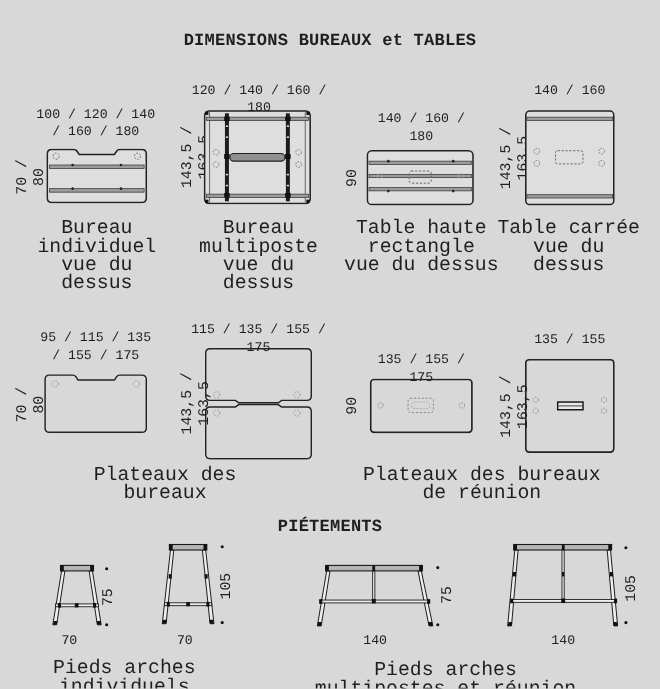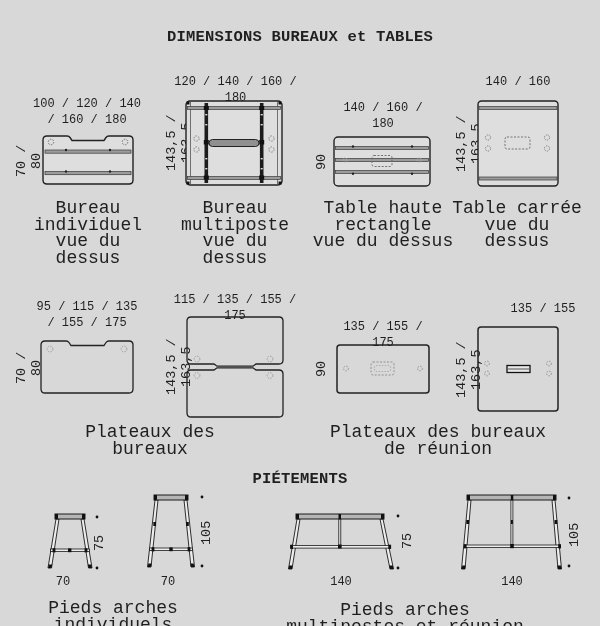--- a/index.html
+++ b/index.html
@@ -149,21 +149,21 @@
   <div class="vl" style="left:314px;top:332px;height:50px">90</div>
   <svg style="left:336px;top:332px" width="94" height="50" viewBox="0 0 94 50">
     <rect x="1" y="1" width="92" height="48" rx="3" fill="none" stroke="#222" stroke-width="1.5"></rect>
     <rect x="35" y="18" width="23" height="13" rx="2" fill="none" stroke="#8a8a8a" stroke-width="0.9" stroke-dasharray="2 1.5"></rect>
     <rect x="38.5" y="21.5" width="16" height="6" rx="1.5" fill="none" stroke="#a5a5a5" stroke-width="0.8" stroke-dasharray="1.6 1.3"></rect>
     <circle cx="10" cy="24.5" r="2.4" fill="none" stroke="#8a8a8a" stroke-width="0.9" stroke-dasharray="1.4 1.2"></circle>
     <circle cx="84" cy="24.5" r="2.4" fill="none" stroke="#8a8a8a" stroke-width="0.9" stroke-dasharray="1.4 1.2"></circle>
   </svg>
   <div class="cap" style="left:328px;top:412px;width:220px">Plateaux des bureaux de réunion</div>
 
-  <div class="hl" style="left:503px;top:289px;width:80px">135 / 155</div>
+  <div class="hl" style="left:478px;top:289px;width:80px">135 / 155</div>
   <div class="vl" style="left:454px;top:314px;height:87px">143,5 / 163,5</div>
   <svg style="left:477px;top:314px" width="82" height="86" viewBox="0 0 82 86">
     <rect x="1" y="1" width="80" height="84" rx="3" fill="none" stroke="#222" stroke-width="1.5"></rect>
     <rect x="30" y="39.5" width="23" height="7" fill="#e8e8e8" stroke="#111" stroke-width="1.3"></rect>
     <line x1="31" y1="43" x2="52" y2="43" stroke="#111" stroke-width="0.7"></line>
     <g fill="none" stroke="#8a8a8a" stroke-width="0.9" stroke-dasharray="1.4 1.2">
       <circle cx="10" cy="37.5" r="2.4"></circle>
         <circle cx="10" cy="47.5" r="2.4"></circle>
       <circle cx="72" cy="37.5" r="2.4"></circle>
         <circle cx="72" cy="47.5" r="2.4"></circle>

